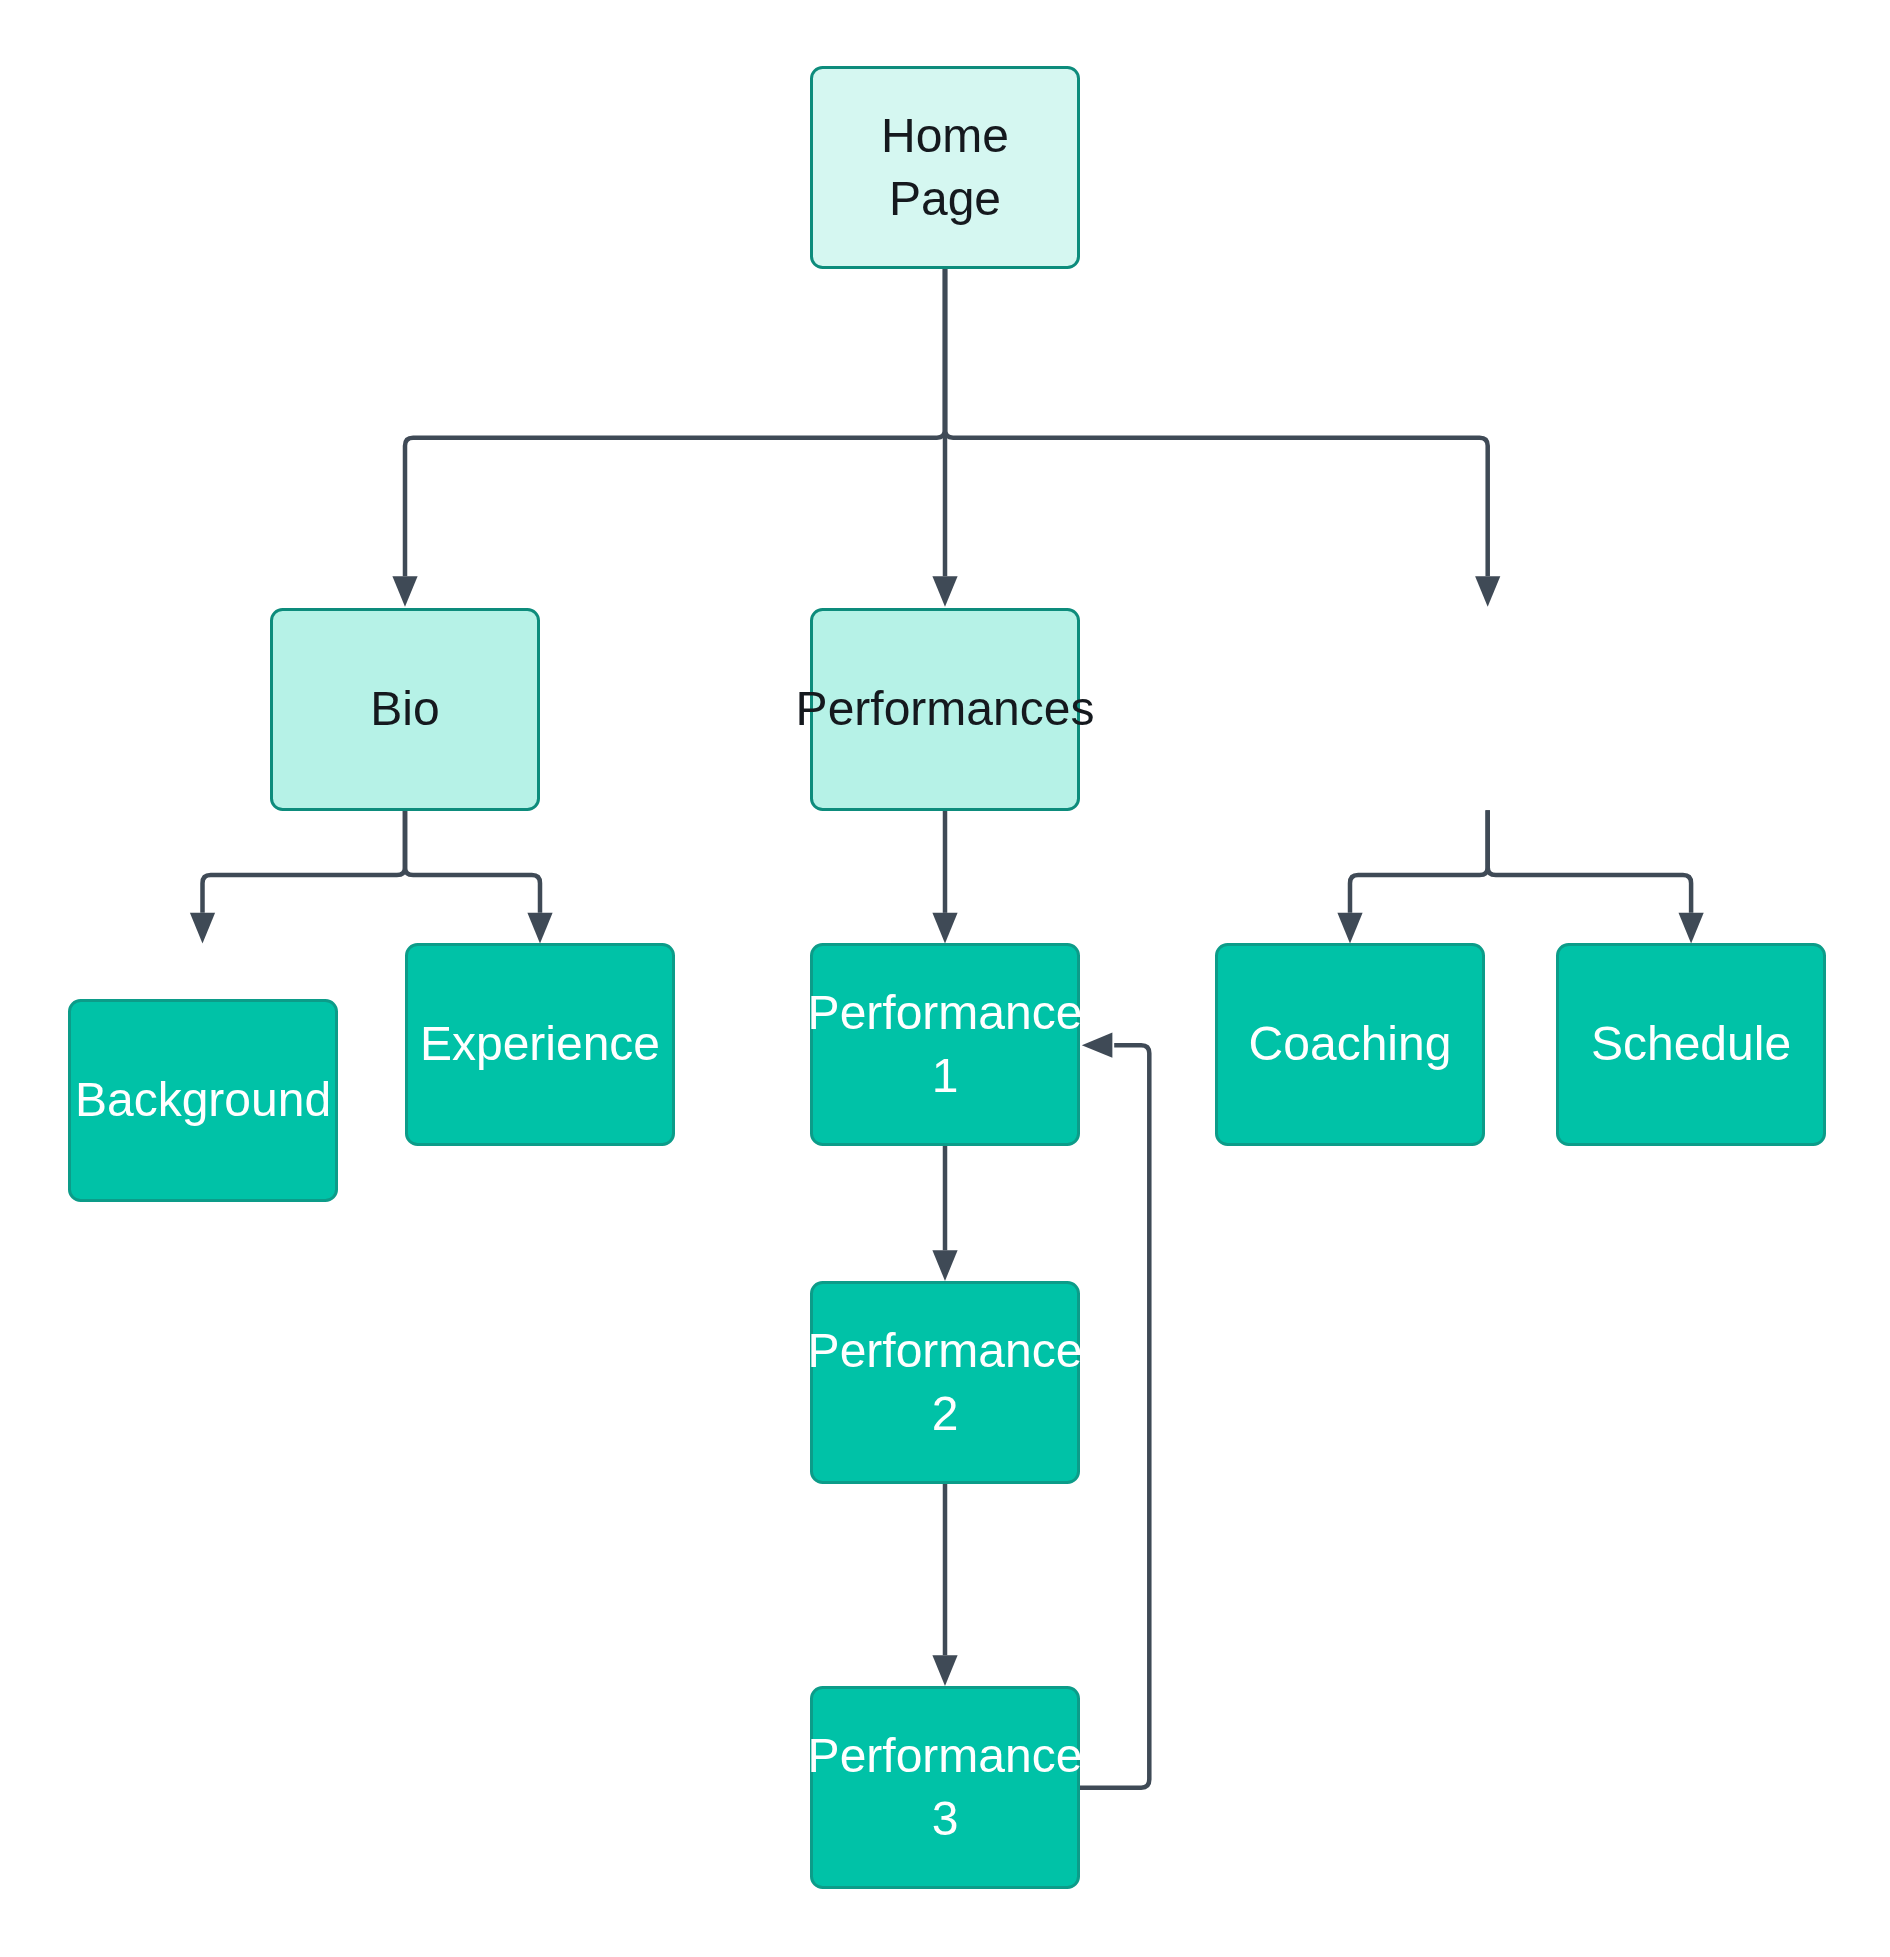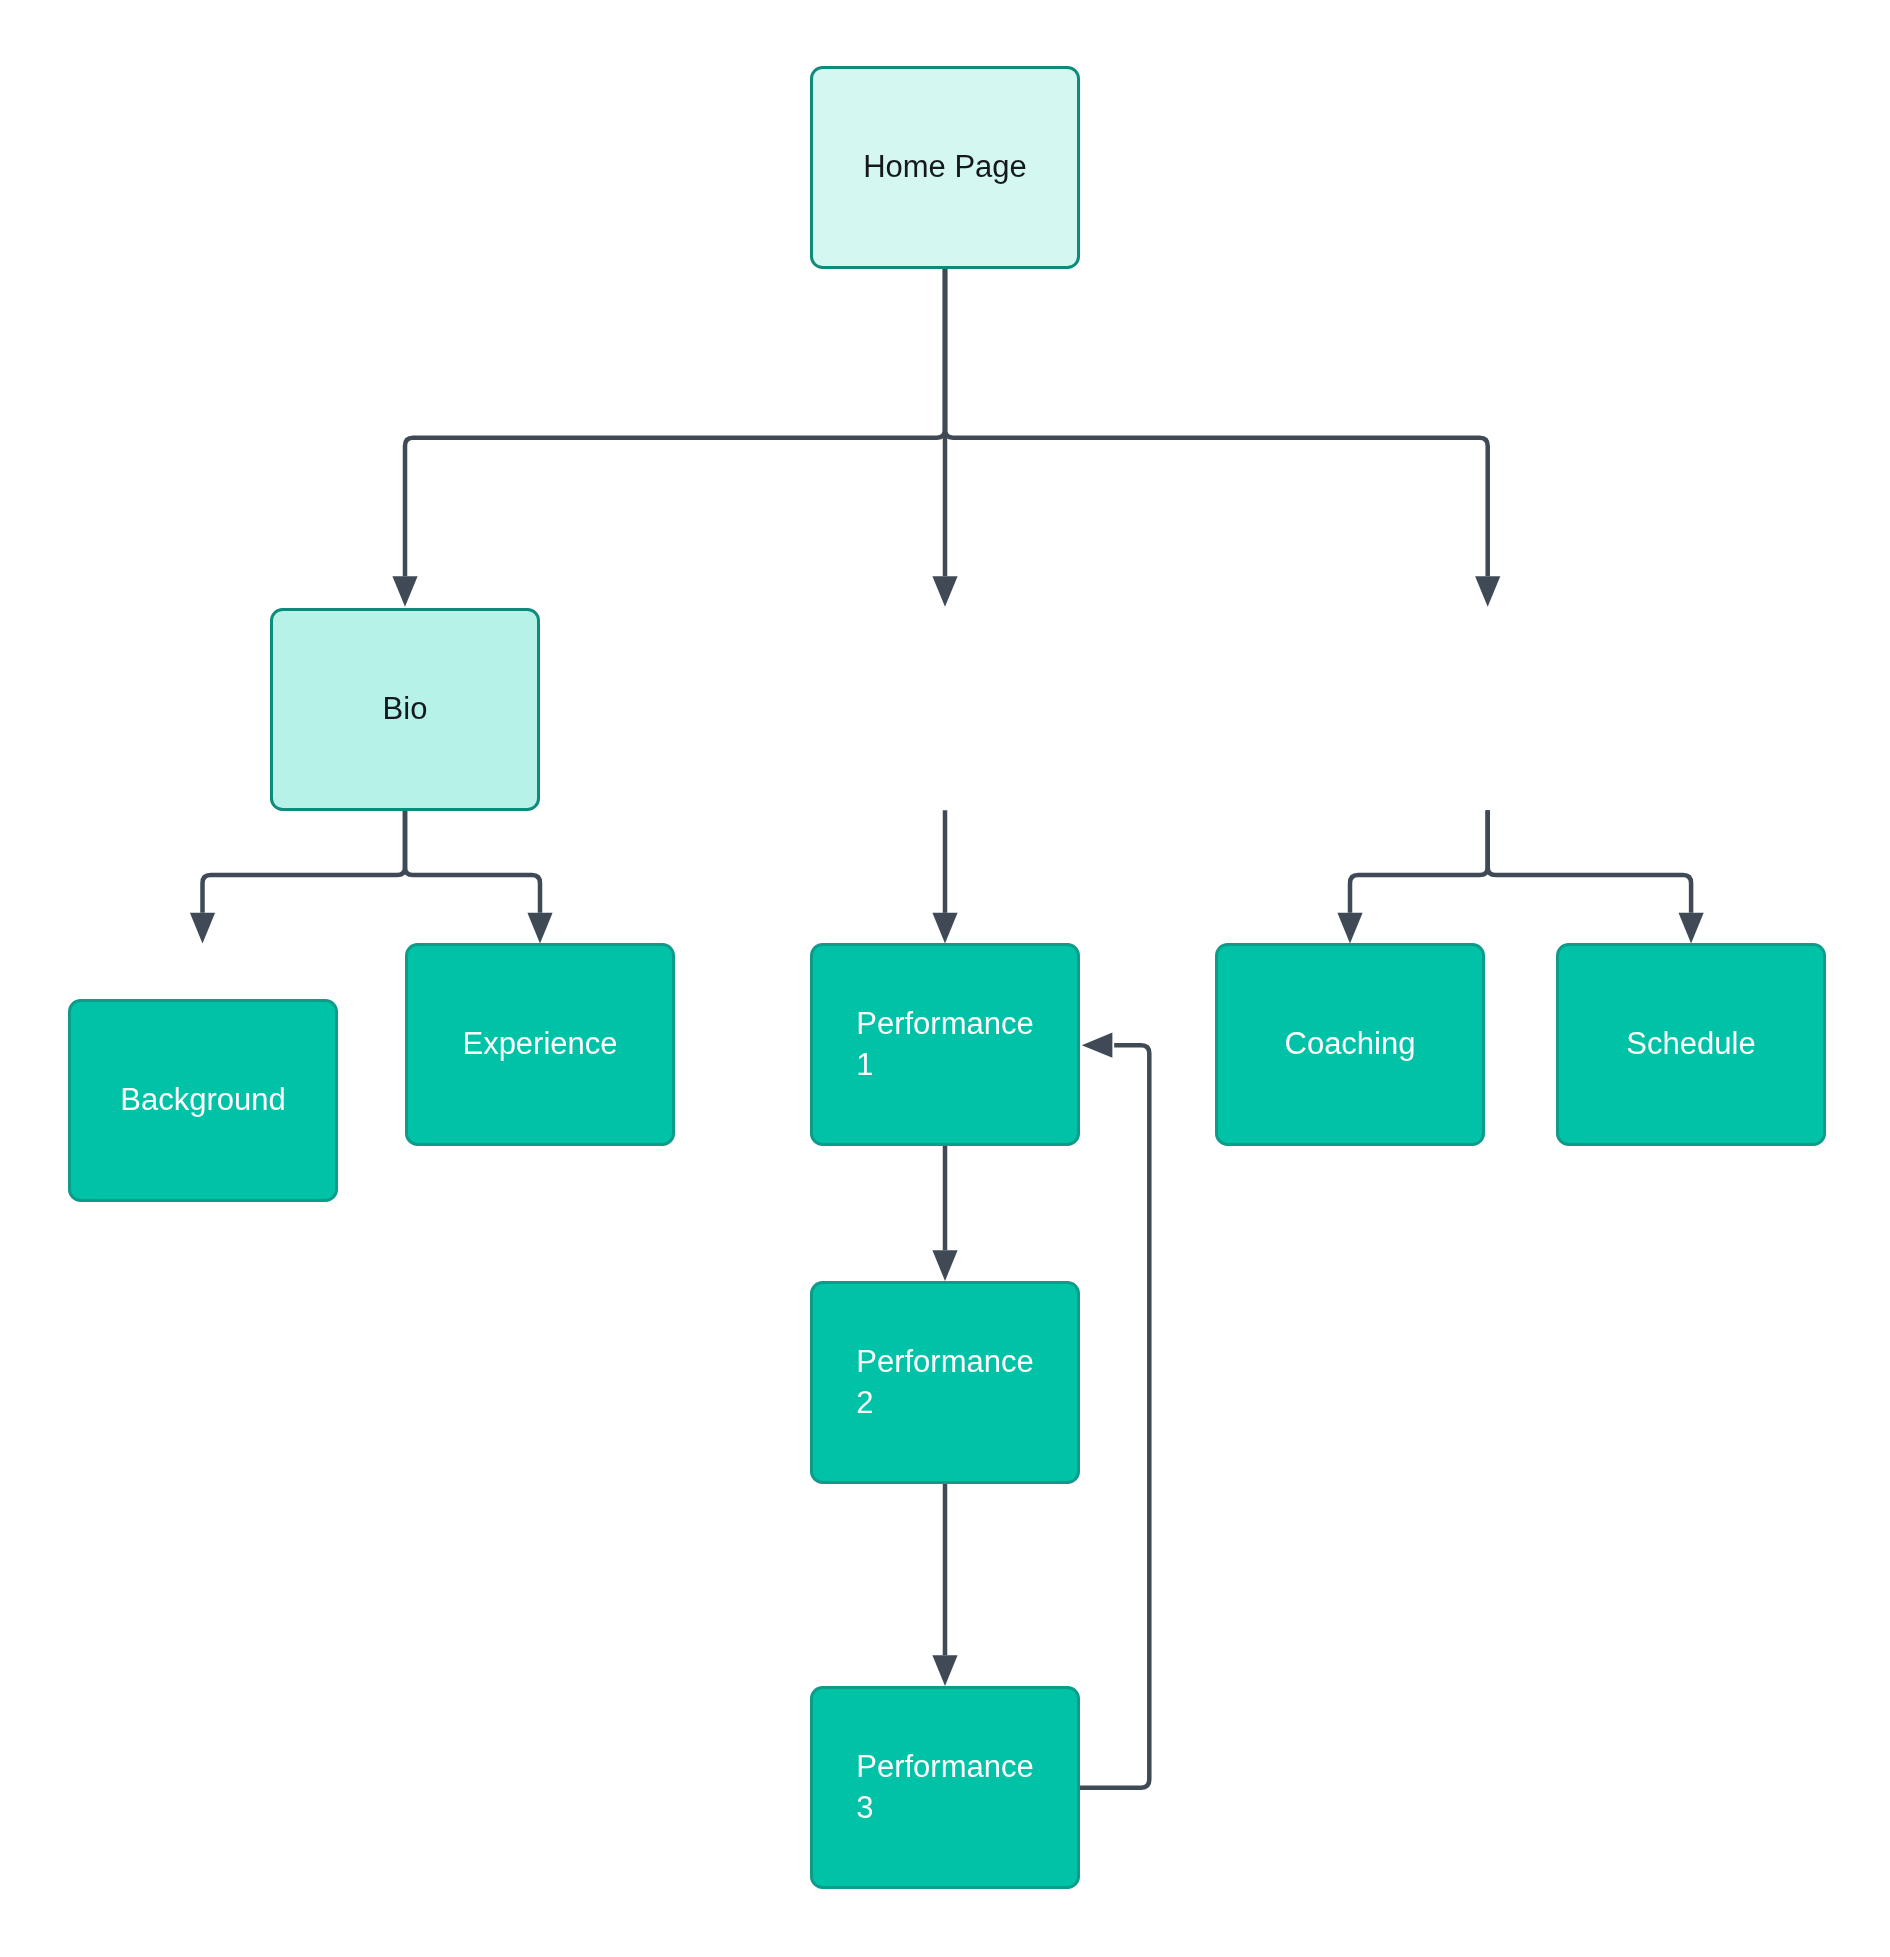--- a/index.html
+++ b/index.html
@@ -24,22 +24,22 @@
   .edge-layer{position:absolute;left:0;top:0;width:1890px;height:1958px;}
   .edge{stroke:var(--connector);stroke-width:5;fill:none;}
   .arrow{fill:var(--connector);stroke:none;}
   .node{
     position:absolute;
     width:270px;height:203px;
     box-sizing:border-box;
     border:3.6px solid var(--node-border-light);
     border-radius:12.6px;
     display:flex;align-items:center;justify-content:center;
-    text-align:left;
-    font-size:31px;line-height:1.3;
+    text-align:center;
+    font-size:48px;line-height:1.3;
     color:var(--text-dark);
   }
   .node .node-label{white-space:pre-line;padding:0 9px;}
   .level1{background:var(--node-level1-fill);}
   .level2{background:var(--node-level2-fill);}
   .level3{
     background:var(--node-level3-fill);
     border-color:var(--node-border-dark);
     color:var(--text-light);
   }
@@ -97,20 +97,23 @@
   </svg>
 
   <div class="node level1" style="left:810px;top:66px">
     <span class="node-label">Home Page</span>
   </div>
 
   <div class="node level2" style="left:270px;top:608px">
     <span class="node-label">Bio</span>
   </div>
 
+  <div class="node level2" style="left:810px;top:608px">
+    <span class="node-label">Performances</span>
+  </div>
 
 
   <div class="node level3" style="left:68px;top:999px">
     <span class="node-label">Background</span>
   </div>
 
   <div class="node level3" style="left:405px;top:943px">
     <span class="node-label">Experience</span>
   </div>
 

